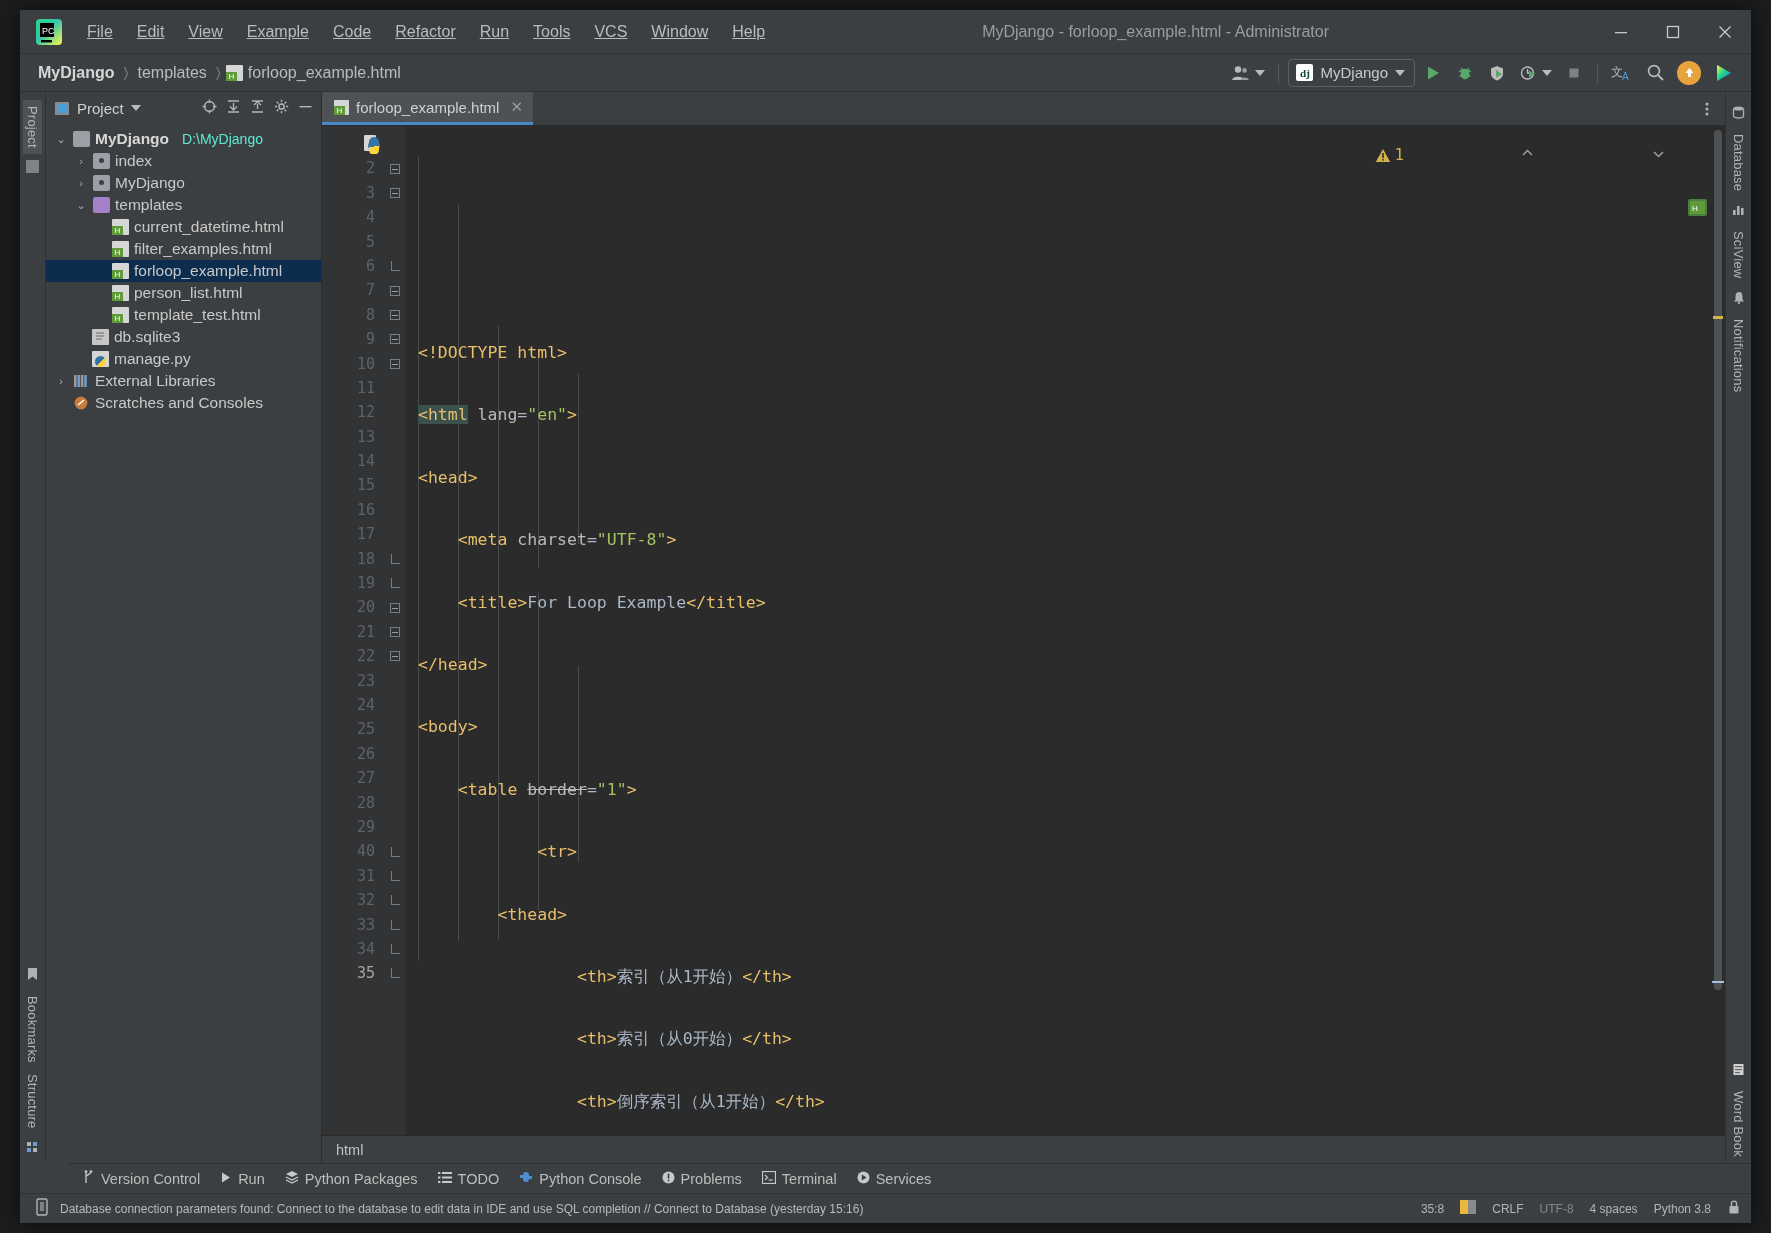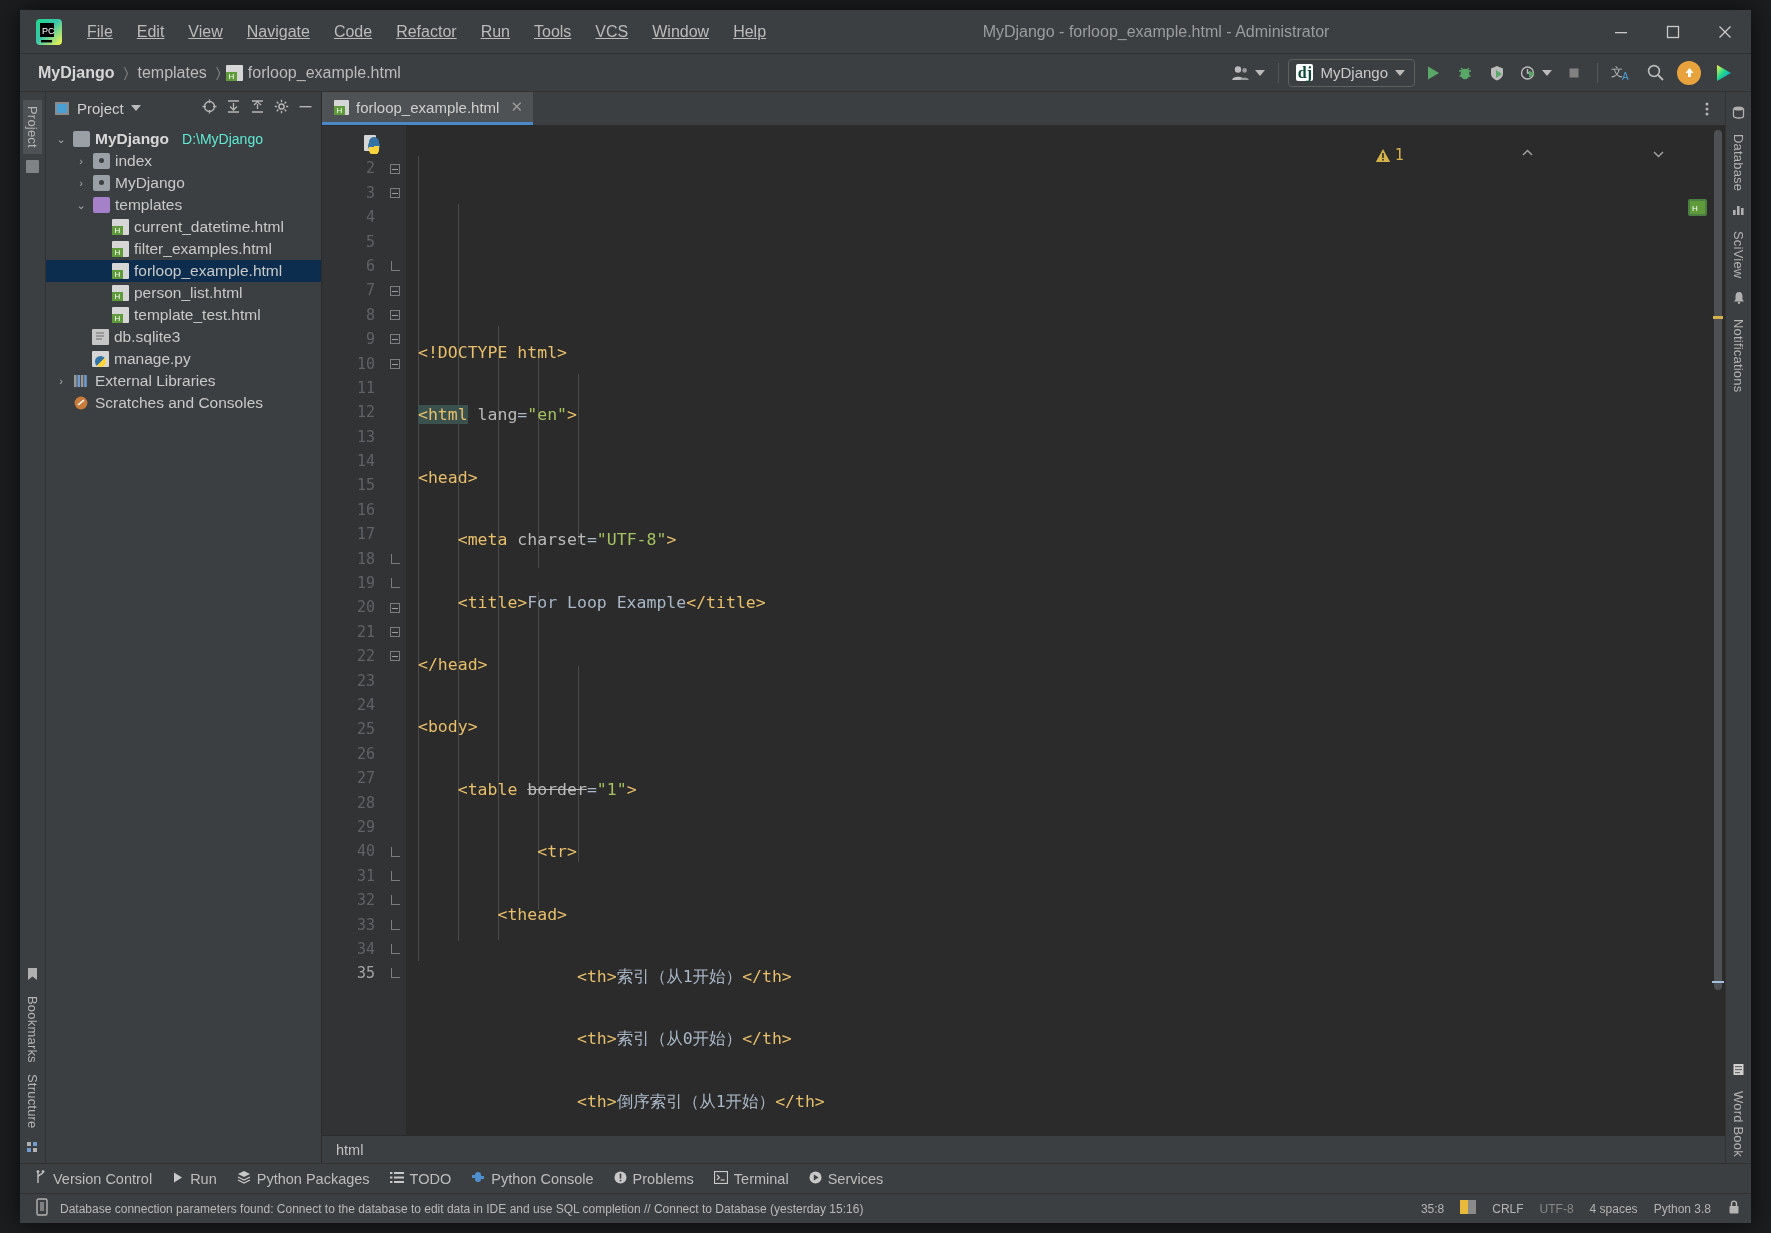--- a/index.html
+++ b/index.html
@@ -57,21 +57,21 @@
     height: 28px; min-width: 28px; display: flex; align-items: center; justify-content: center;
     color: #bbbbbb; font-size: 14px; border-radius: 3px; padding: 0 4px;
   }
   .runconfig {
     display: flex; align-items: center; gap: 7px;
     border: 1px solid #5e6060; border-radius: 4px;
     height: 28px; padding: 0 9px 0 7px; color: #c9c9c9; font-size: 15px;
   }
   .dj-badge {
     width: 17px; height: 17px; background: #ffffff; border-radius: 2px;
-    color: #0c4b33; font-size: 16px; font-weight: bold;
+    color: #0c4b33; font-size: 11px; font-weight: bold;
     display: flex; align-items: center; justify-content: center; font-family: "Liberation Serif", serif;
   }
   .caret { width: 0; height: 0; border-left: 5px solid transparent; border-right: 5px solid transparent; border-top: 6px solid #bbbbbb; }
   .sep-v { width: 1px; height: 20px; background: #555758; margin: 0 5px; }
   .updbtn { width: 24px; height: 24px; border-radius: 50%; background: #e8a33d; display:flex; align-items:center; justify-content:center; }
 
   
   .body { flex: 1; display: flex; min-height: 0; background: #3c3f41; }
 
   .left-strip {
@@ -223,20 +223,21 @@
   .editor-footer {
     height: 28px; flex: none; background: #3c3f41; display: flex; align-items: center;
     padding: 0 14px; color: #c0c0c0; font-size: 14.5px; border-top: 1px solid #2b2b2b;
   }
 
   
   .toolwin-bar {
     height: 30px; flex: none; background: #3c3f41;
     display: flex; align-items: center; gap: 20px; padding: 0 14px;
     border-top: 1px solid #323232;
+    margin-left: 48px;
   }
   .tw { display: flex; align-items: center; gap: 6px; color: #bdbdbd; font-size: 14.5px; }
   .tw .g { color: #c8c8c8; font-size: 13px; }
 
   .statusbar {
     height: 30px; flex: none; background: #3c3f41;
     display: flex; align-items: center; padding: 0 10px 0 14px;
     color: #b4b4b4; font-size: 12px; border-top: 1px solid #323232;
   }
   .status-msg { margin-left: 10px; color: #b9b9b9; white-space: nowrap; overflow: hidden; text-overflow: ellipsis; }
@@ -262,21 +263,21 @@
         <rect x="2" y="2" width="26" height="26" rx="4" fill="url(#pcg)"></rect>
         <rect x="6" y="6" width="14" height="14" fill="#000"></rect>
         <text x="8" y="17" font-size="9" fill="#fff" font-family="Liberation Sans, sans-serif">PC</text>
         <rect x="7" y="23" width="11" height="2.4" fill="#000"></rect>
       </svg>
     </div>
     <div class="menu">
       <div class="menu-item"><u>File</u></div>
       <div class="menu-item"><u>Edit</u></div>
       <div class="menu-item"><u>View</u></div>
-      <div class="menu-item"><u>Navigate</u></div>
+      <div class="menu-item"><u>Example</u></div>
       <div class="menu-item"><u>Code</u></div>
       <div class="menu-item"><u>Refactor</u></div>
       <div class="menu-item"><u>Run</u></div>
       <div class="menu-item"><u>Tools</u></div>
       <div class="menu-item"><u>VCS</u></div>
       <div class="menu-item"><u>Window</u></div>
       <div class="menu-item"><u>Help</u></div>
     </div>
     <div class="win-title">MyDjango - forloop_example.html - Administrator</div>
     <div class="win-controls">

